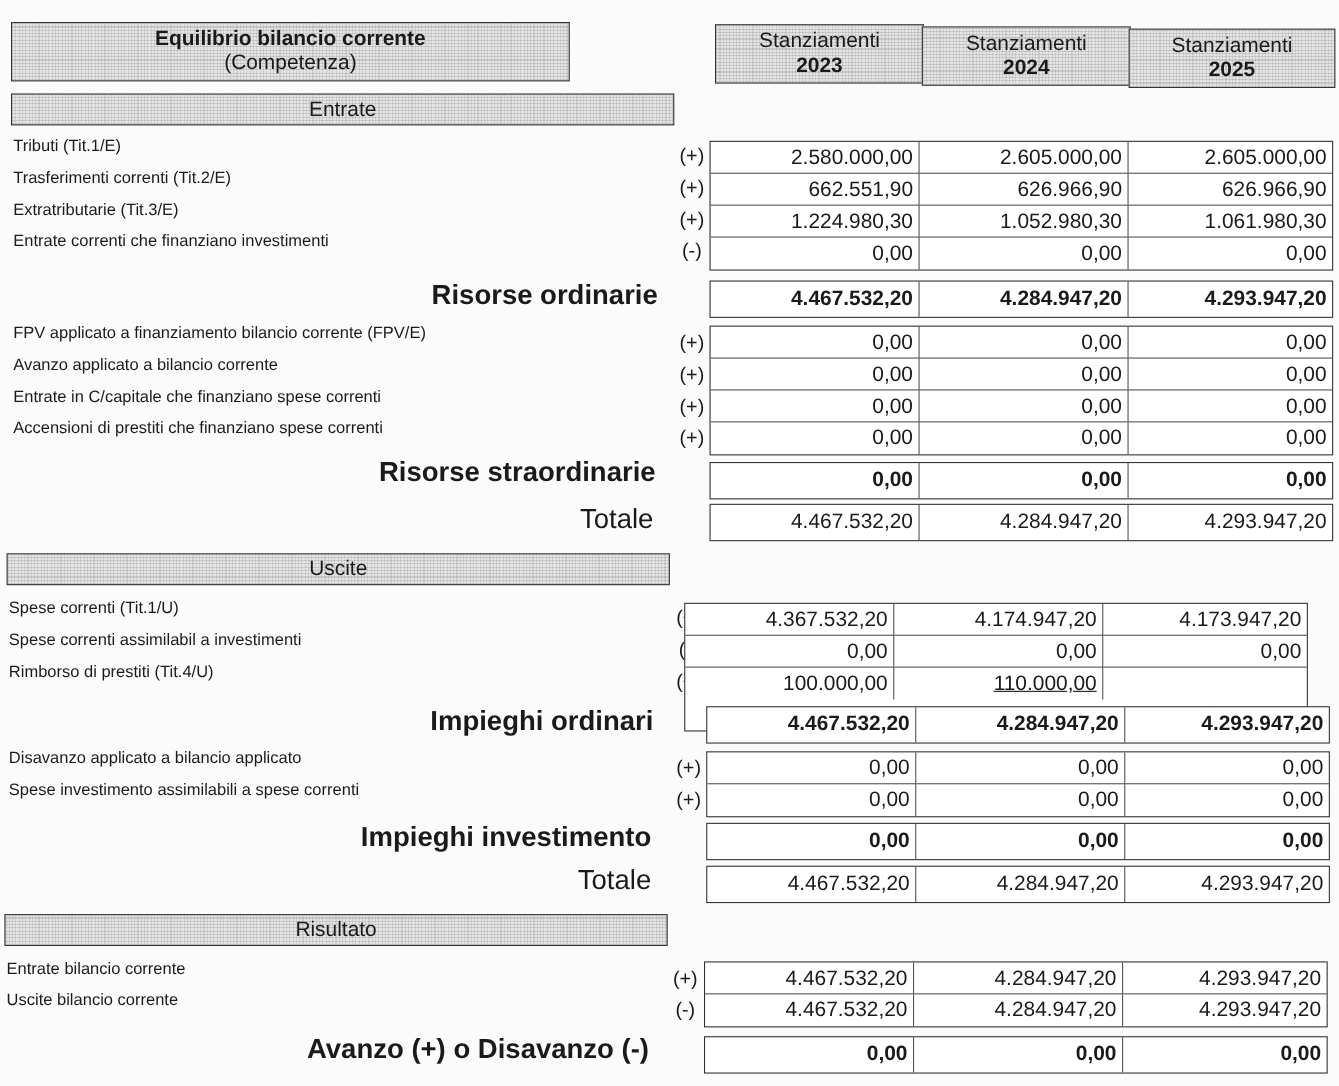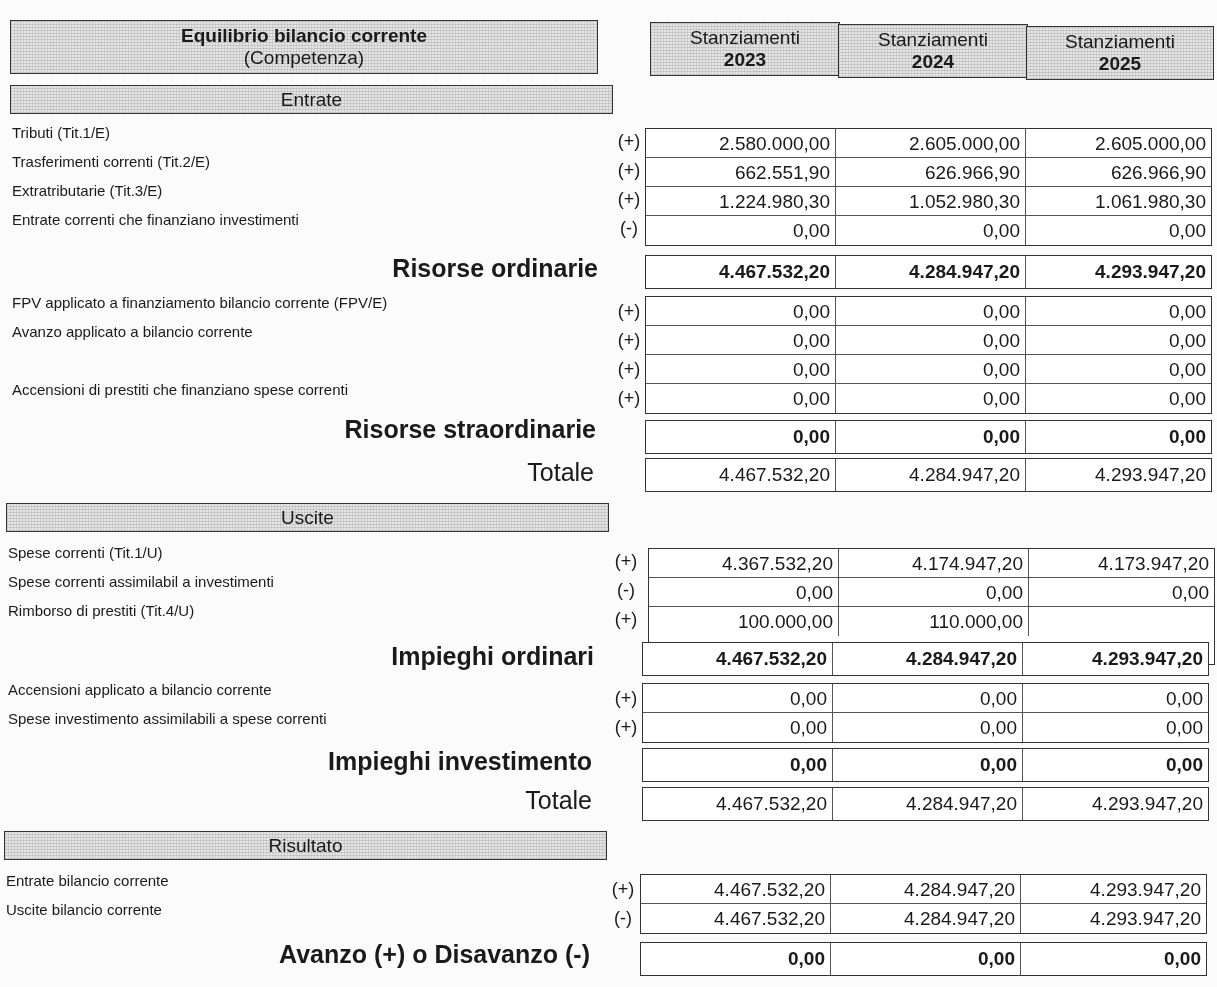--- a/index.html
+++ b/index.html
@@ -9,21 +9,21 @@
     font-family: "Liberation Sans", sans-serif;
   }
   .hatch {
     background-color: #e4e4e4;
     background-image:
       repeating-linear-gradient(0deg, rgba(120,120,120,0.25) 0 1px, transparent 1px 3px),
       repeating-linear-gradient(90deg, rgba(120,120,120,0.18) 0 1px, transparent 1px 3px);
   }
   .abs { position: absolute; }
   .title-box {
-    left: 10px; top: 20px; width: 588px; height: 54px;
+    left: 10px; top: 20px; width: 508px; height: 54px;
     border: 1.5px solid #333; box-sizing: border-box;
     display: flex; flex-direction: column; align-items: center; justify-content: center;
     font-size: 19px; line-height: 22px;
   }
   .title-box .t1 { font-weight: bold; }
   .year-head {
     top: 22px; height: 54px; border: 1.5px solid #333; box-sizing: border-box;
     display: flex; flex-direction: column; align-items: center; justify-content: center;
     font-size: 19px; line-height: 22px;
   }
@@ -101,21 +101,21 @@
 <div class="abs subtotal-label bold" style="left:300px;width:298px;top:252px;">Risorse ordinarie</div>
 <div id="entrate-ordtot-grid" class="abs grid bold" style="left:645px;top:255px;">
     <div class="cell lastrow" style="border-bottom: none;">4.467.532,20</div>
     <div class="cell lastrow" style="border-bottom: none;">4.284.947,20</div>
     <div class="cell lastrow" style="border-bottom: none;">4.293.947,20</div>
   </div>
 
 <div id="entrate-str" class="abs" style="left:12px;top:288px;">
     <div style="position: relative; height: 29px;"><span class="row-label">FPV applicato a finanziamento bilancio corrente (FPV/E)</span><span class="row-sign" style="position: absolute; left: 602px; top: 9px;">(+)</span></div>
     <div style="position: relative; height: 29px;"><span class="row-label">Avanzo applicato a bilancio corrente</span><span class="row-sign" style="position: absolute; left: 602px; top: 9px;">(+)</span></div>
-    <div style="position: relative; height: 29px;"><span class="row-sign" style="position: absolute; left: 602px; top: 9px;">(+)</span></div>
+    <div style="position: relative; height: 29px;"><span class="row-label">Entrate in C/capitale che finanziano spese correnti</span><span class="row-sign" style="position: absolute; left: 602px; top: 9px;">(+)</span></div>
     <div style="position: relative; height: 29px;"><span class="row-label">Accensioni di prestiti che finanziano spese correnti</span><span class="row-sign" style="position: absolute; left: 602px; top: 9px;">(+)</span></div>
   </div>
 <div id="entrate-str-grid" class="abs grid" style="left:645px;top:296px;">
     <div class="cell">0,00</div>
     <div class="cell">0,00</div>
     <div class="cell">0,00</div>
     <div class="cell">0,00</div>
     <div class="cell">0,00</div>
     <div class="cell">0,00</div>
     <div class="cell">0,00</div>
@@ -138,40 +138,40 @@
     <div class="cell lastrow" style="border-bottom: none;">4.293.947,20</div>
   </div>
 
 <div class="abs section-bar hatch" style="top:503px;left:6px;">Uscite</div>
 
 <div id="uscite-ord" class="abs" style="left:8px;top:538px;">
     <div style="position: relative; height: 29px;"><span class="row-label">Spese correnti (Tit.1/U)</span><span class="row-sign" style="position: absolute; left: 603px; top: 9px;">(+)</span></div>
     <div style="position: relative; height: 29px;"><span class="row-label">Spese correnti assimilabil a investimenti</span><span class="row-sign" style="position: absolute; left: 603px; top: 9px;">(-)</span></div>
     <div style="position: relative; height: 29px;"><span class="row-label">Rimborso di prestiti (Tit.4/U)</span><span class="row-sign" style="position: absolute; left: 603px; top: 9px;">(+)</span></div>
   </div>
-<div id="uscite-ord-grid" class="abs grid" style="left:648px;top:548px;">
+<div id="uscite-ord-grid" class="abs grid" style="left:622px;top:548px;">
     <div class="cell">4.367.532,20</div>
     <div class="cell">4.174.947,20</div>
     <div class="cell">4.173.947,20</div>
     <div class="cell">0,00</div>
     <div class="cell">0,00</div>
     <div class="cell">0,00</div>
     <div class="cell lastrow" style="border-bottom: none;">100.000,00</div>
-    <div class="cell lastrow" style="border-bottom: none;">110.000,00</div>
+    <div class="cell lastrow" style="border-bottom: none; text-decoration: underline;">110.000,00</div>
     <div class="cell lastrow" style="border-bottom: none; margin-top: 28px;">120.000,00</div>
   </div>
 <div class="abs subtotal-label bold" style="left:300px;width:294px;top:640px;">Impieghi ordinari</div>
 <div id="uscite-ordtot-grid" class="abs grid bold" style="left:642px;top:642px;">
     <div class="cell lastrow" style="border-bottom: none;">4.467.532,20</div>
     <div class="cell lastrow" style="border-bottom: none;">4.284.947,20</div>
     <div class="cell lastrow" style="border-bottom: none;">4.293.947,20</div>
   </div>
 
 <div id="uscite-str" class="abs" style="left:8px;top:675px;">
-    <div style="position: relative; height: 29px;"><span class="row-label">Accensioni applicato a bilancio corrente</span><span class="row-sign" style="position: absolute; left: 603px; top: 9px;">(+)</span></div>
+    <div style="position: relative; height: 29px;"><span class="row-label">Disavanzo applicato a bilancio applicato</span><span class="row-sign" style="position: absolute; left: 603px; top: 9px;">(+)</span></div>
     <div style="position: relative; height: 29px;"><span class="row-label">Spese investimento assimilabili a spese correnti</span><span class="row-sign" style="position: absolute; left: 603px; top: 9px;">(+)</span></div>
   </div>
 <div id="uscite-str-grid" class="abs grid" style="left:642px;top:683px;">
     <div class="cell">0,00</div>
     <div class="cell">0,00</div>
     <div class="cell">0,00</div>
     <div class="cell lastrow" style="border-bottom: none;">0,00</div>
     <div class="cell lastrow" style="border-bottom: none;">0,00</div>
     <div class="cell lastrow" style="border-bottom: none;">0,00</div>
   </div>

